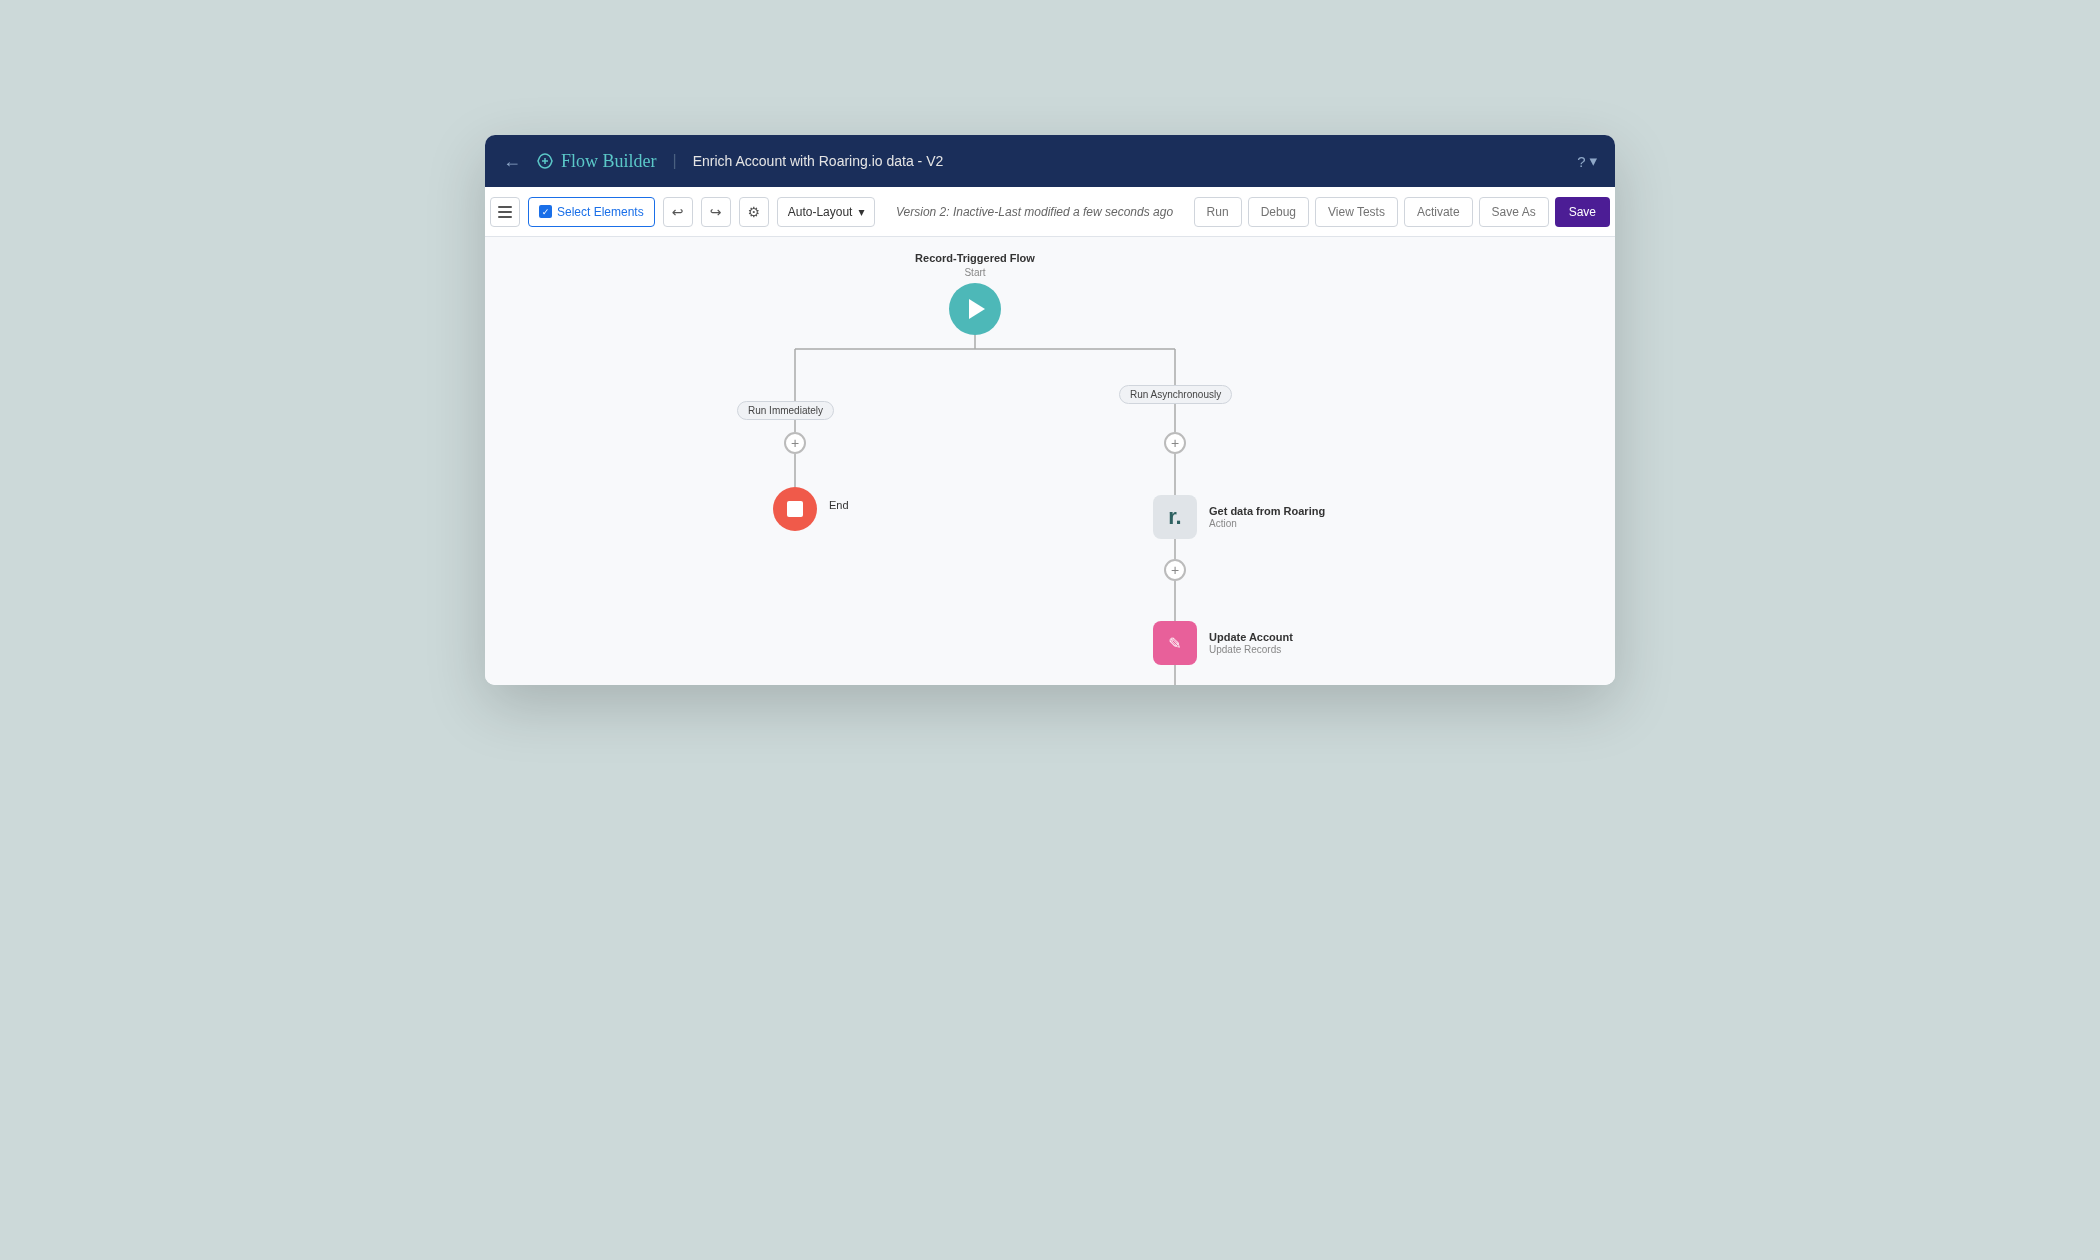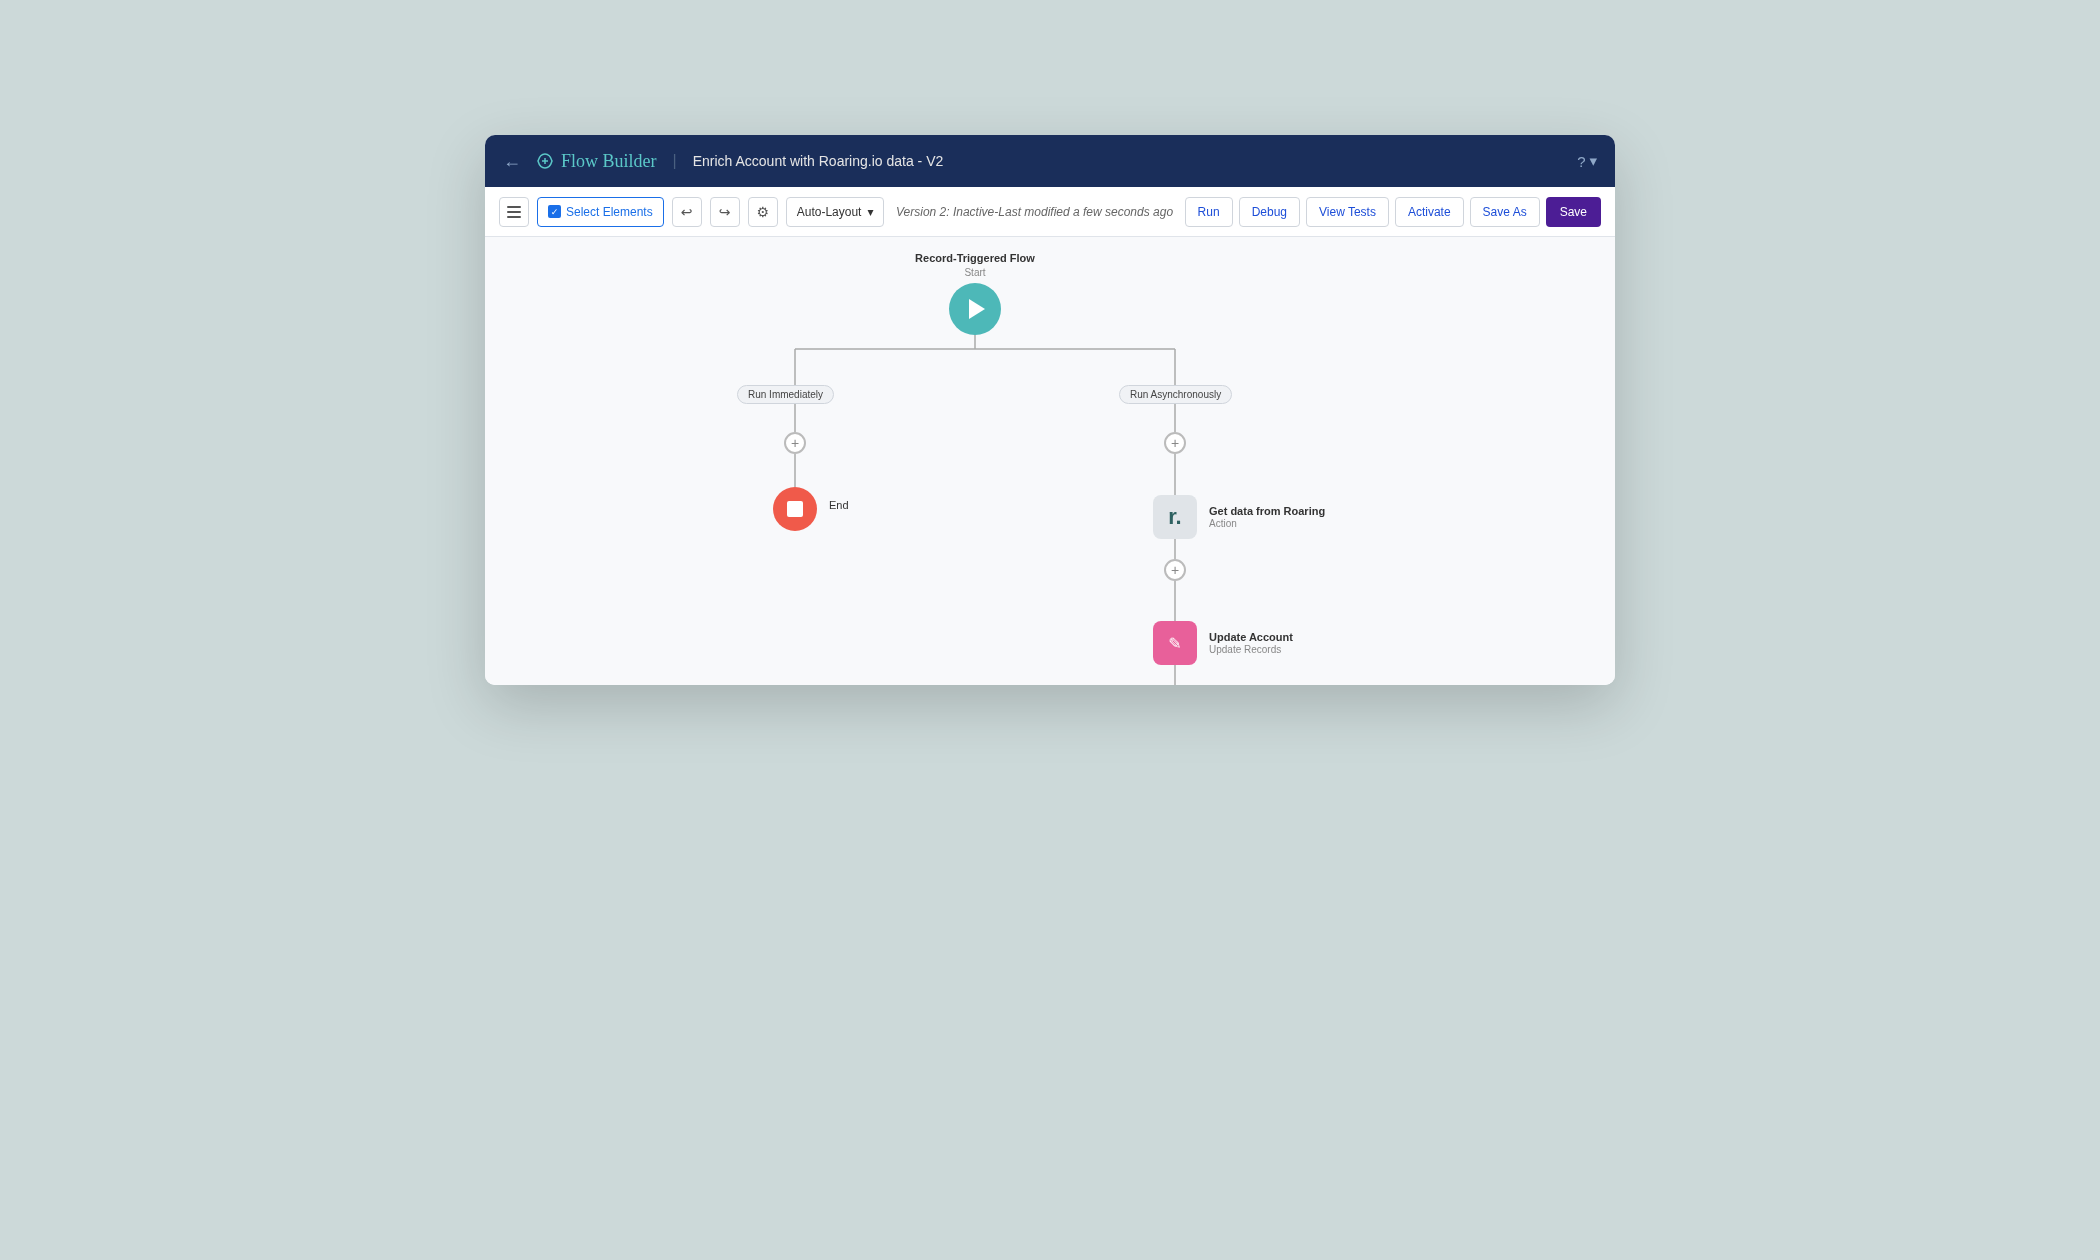--- a/index.html
+++ b/index.html
@@ -85,21 +85,21 @@
       gap: 4px;
     }
 
     
     .toolbar {
       background: #fff;
       border-bottom: 1px solid #e0e4ea;
       height: 50px;
       display: flex;
       align-items: center;
-      padding: 0 14px;
+      padding: 0 5px;
       gap: 8px;
     }
 
     .toolbar-icon-btn {
       width: 30px;
       height: 30px;
       border: 1px solid #d0d5dc;
       border-radius: 4px;
       background: #fff;
       cursor: pointer;
@@ -170,21 +170,21 @@
     }
 
     .btn-outline {
       height: 30px;
       border: 1px solid #d0d5dc;
       border-radius: 4px;
       background: #fff;
       cursor: pointer;
       font-size: 12px;
       padding: 0 12px;
-      color: #1d4ed8;
+      color: #737373;
     }
 
     .btn-primary {
       height: 30px;
       border: none;
       border-radius: 4px;
       background: #1a6fe8;
       cursor: pointer;
       font-size: 12px;
       padding: 0 14px;
@@ -442,21 +442,21 @@
         <line x1="690" y1="470" x2="690" y2="490" stroke="#aaa" stroke-width="1.5"></line>
       </svg>
 
       <div class="node-label-above" style="left:425px; top:14px; width:130px;">
         <span style="font-weight:600; font-size:11px;">Record-Triggered Flow</span><br>
         <span style="color:#888; font-size:10px; font-weight:400;">Start</span>
       </div>
 
       <div class="start-node" style="left:464px; top:46px;"></div>
 
-      <div class="branch-label" style="left:252px; top:148px;">Run Immediately</div>
+      <div class="branch-label" style="left:252px; top:164px;">Run Immediately</div>
       <div class="branch-label" style="left:634px; top:148px;">Run Asynchronously</div>
 
       <div class="add-btn" style="left:299px; top:195px;">+</div>
 
       <div class="end-node" style="left:288px; top:250px;"></div>
       <div class="node-label-right" style="left:344px; top:262px;">
         <span>End</span>
       </div>
 
       <div class="add-btn" style="left:679px; top:195px;">+</div>

